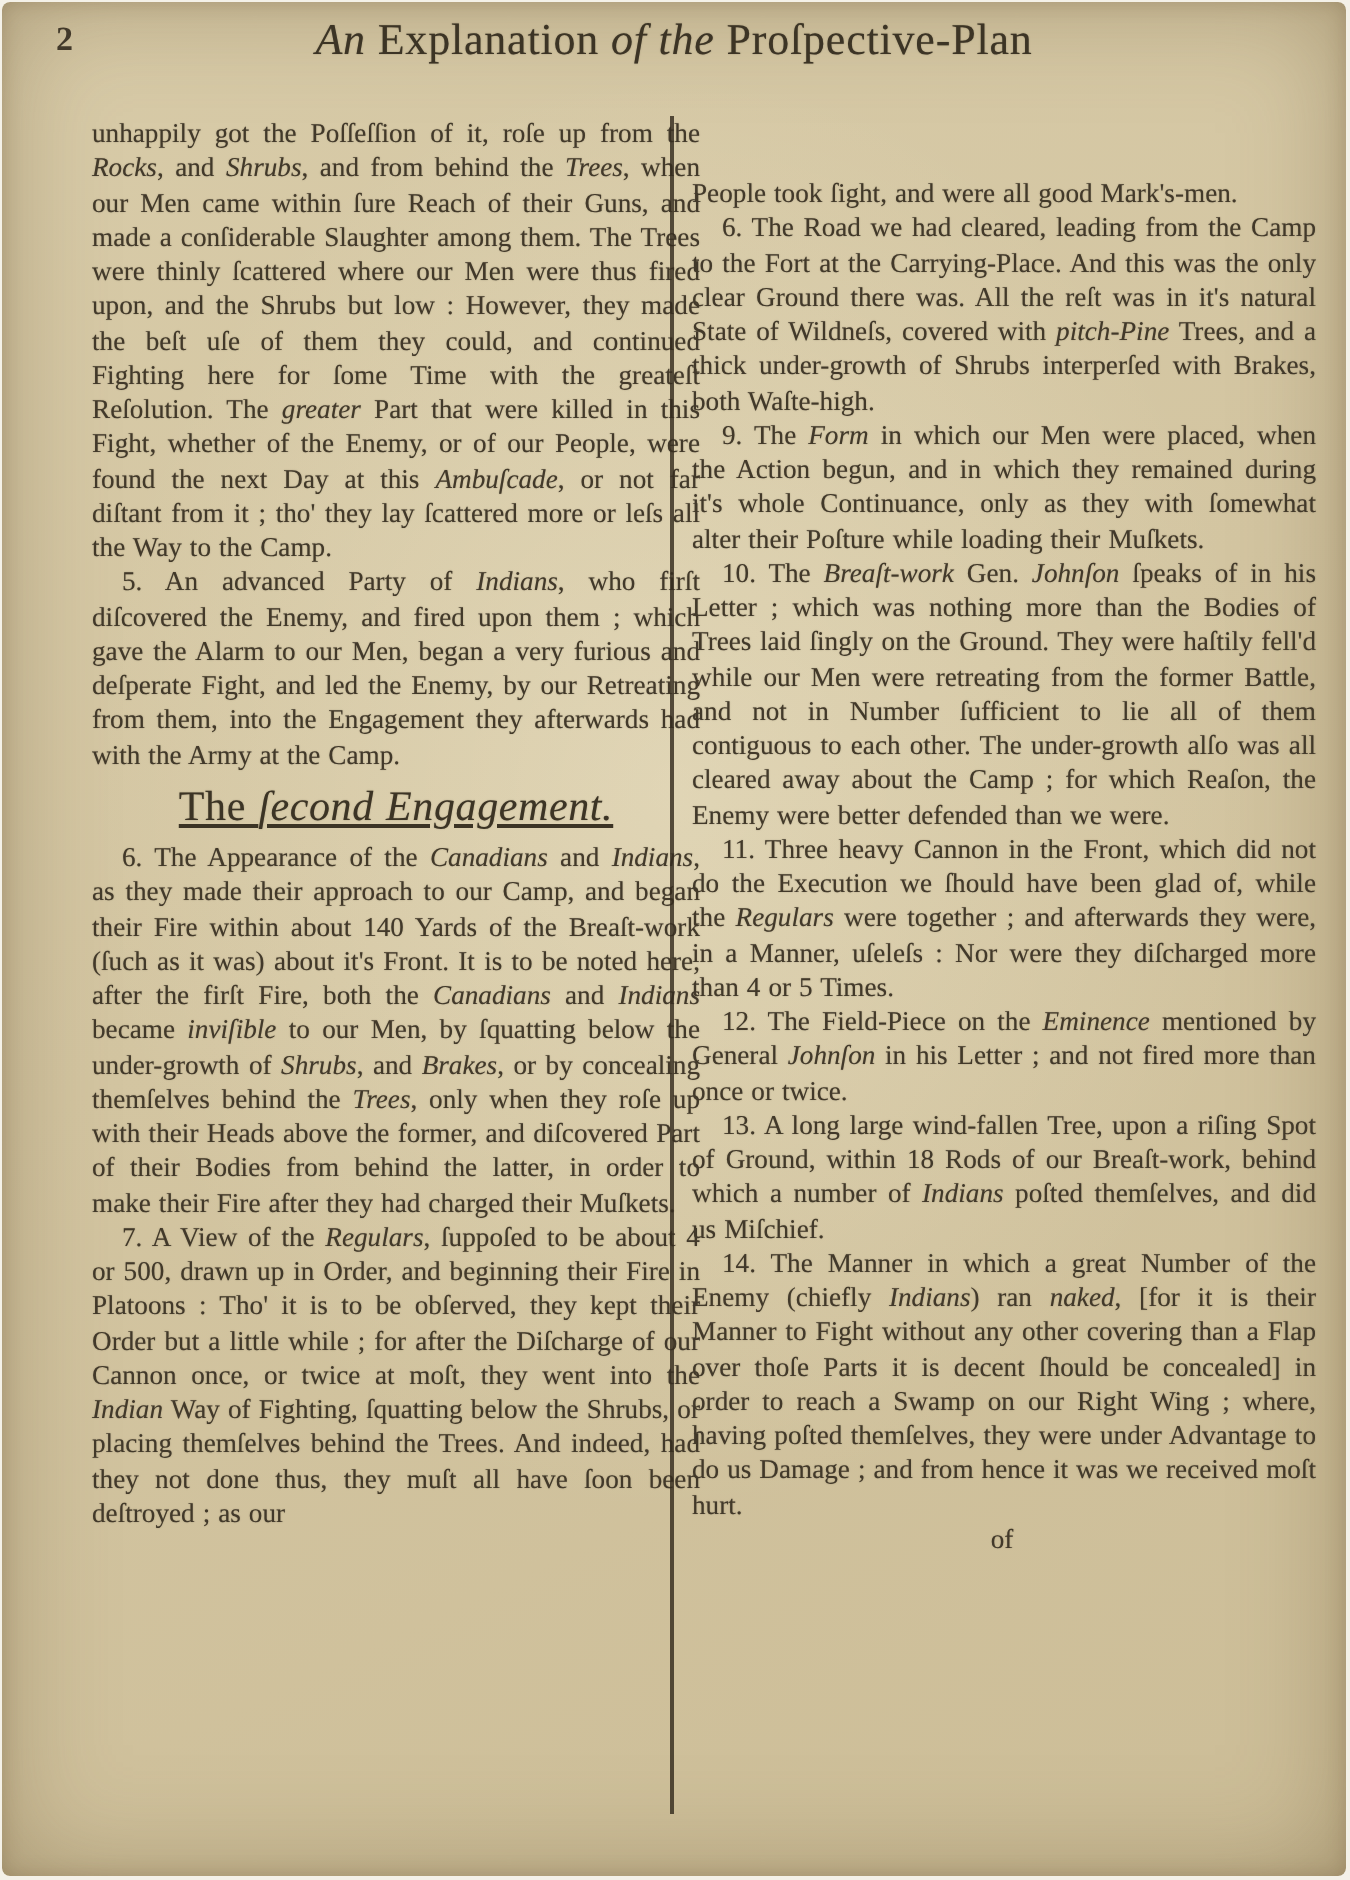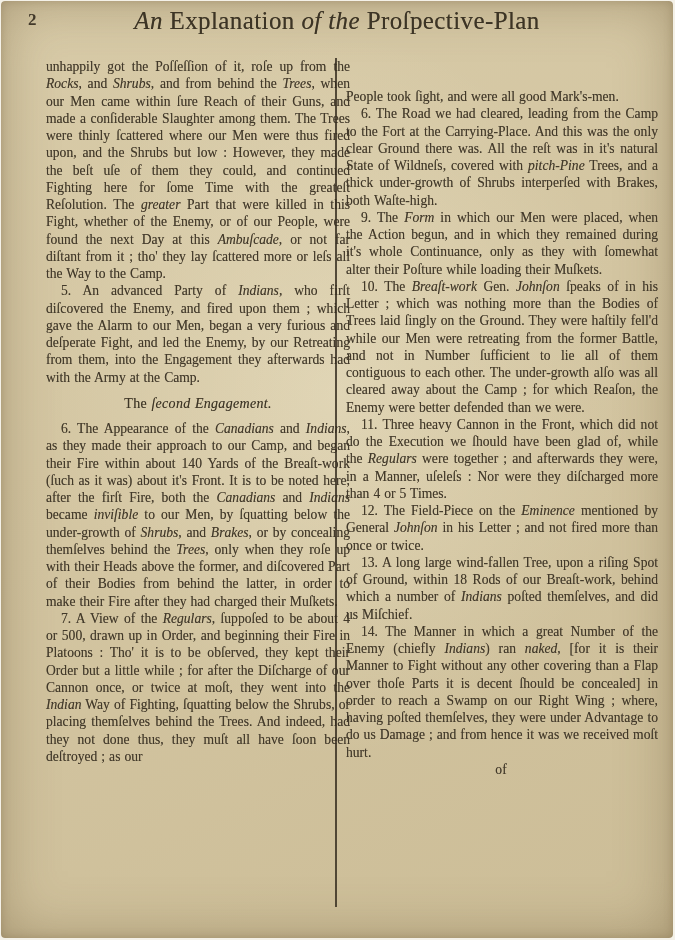--- a/index.html
+++ b/index.html
@@ -25,21 +25,21 @@
     color: #42392a;
   }
   .header { position: relative; height: 50px; }
   .pagenum {
     position: absolute; left: 27px; top: 9px;
     font-size: 17px; font-weight: bold;
   }
   .title {
     position: absolute; left: 0; right: 0; top: 6px;
     text-align: center;
-    font-size: 25px;
+    font-size: 22px;
     letter-spacing: 0.4px;
     color: #3c3425;
     text-shadow: 0 0 0.6px rgba(60,52,37,0.55);
     white-space: nowrap;
   }
   .col {
     position: absolute;
     top: 57px;
     font-size: 13.6px;
     line-height: 17.25px;
@@ -54,23 +54,24 @@
     left: 334px; top: 57px;
     width: 2px; height: 849px;
     background: rgba(52,44,30,0.82);
   }
   .para { margin: 0; }
   .para.indent { text-indent: 15px; }
   .heading {
     margin: 9px 0 8px 0;
     text-align: center;
     text-indent: 0;
-    font-size: 14px;
+    font-size: 21px;
     letter-spacing: 0.3px;
     color: #3c3425;
+    text-decoration: underline;
   }
   .catchword {
     text-align: center;
     margin: 0;
     padding-right: 2px;
   }
   i { font-style: italic; }
 </style>
 </head>
 <body>

